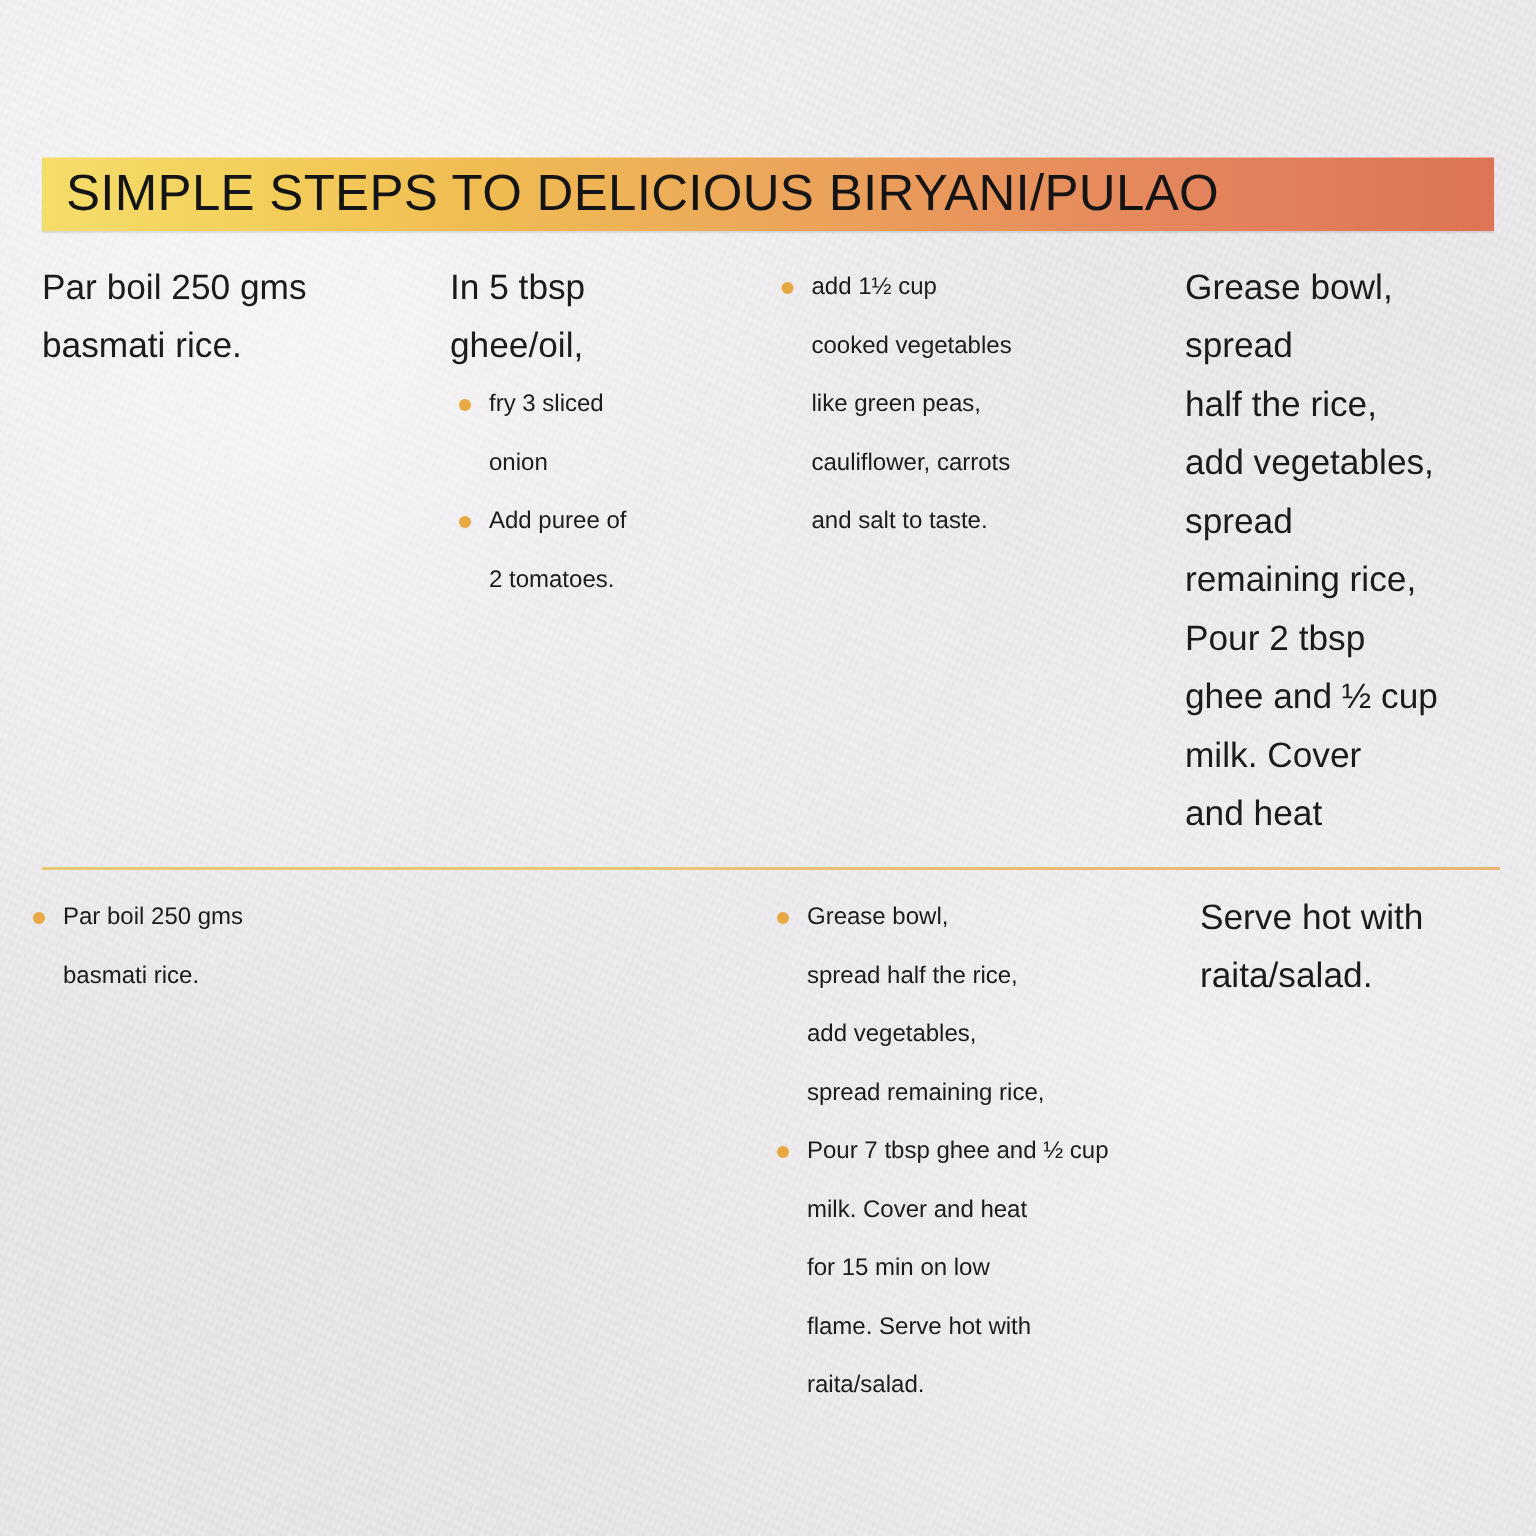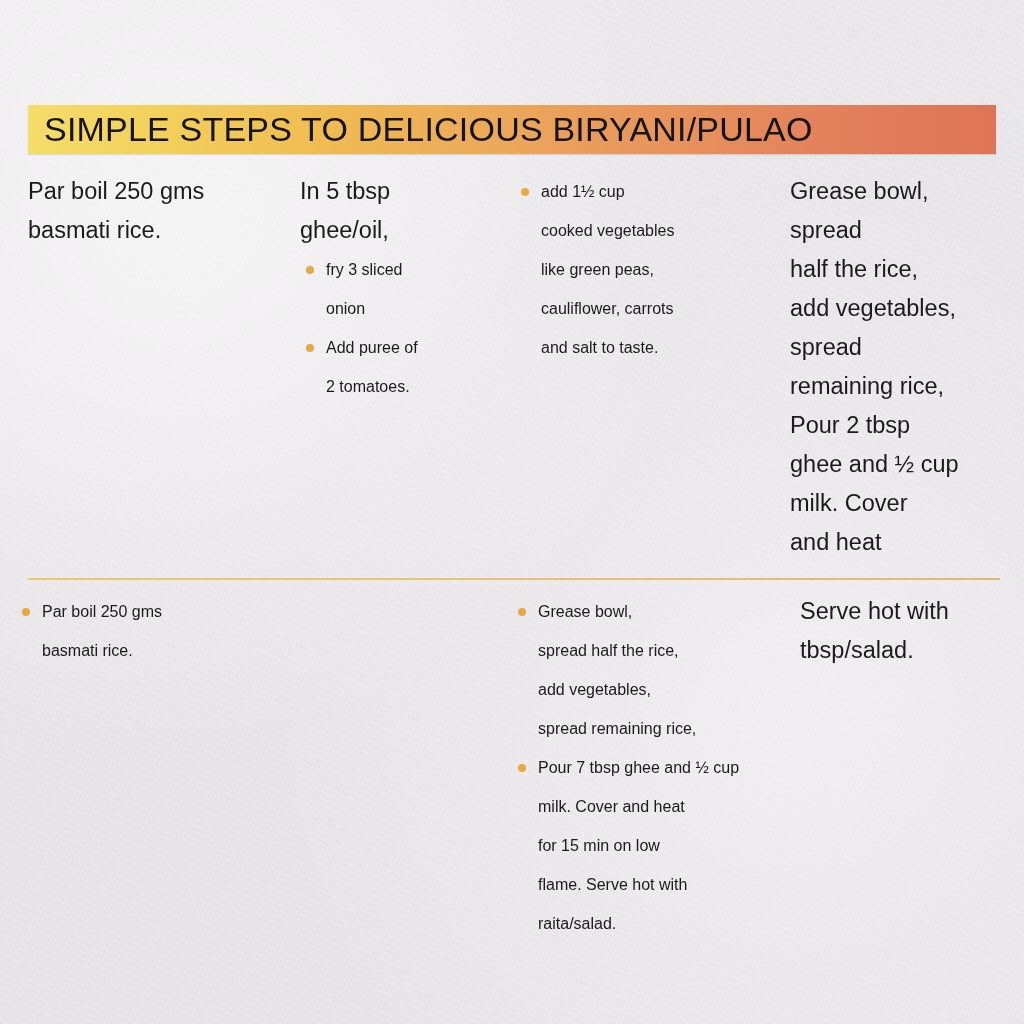--- a/index.html
+++ b/index.html
@@ -206,17 +206,17 @@
         <li>Pour 7 tbsp ghee and ½ cup
 milk. Cover and heat
 for 15 min on low
 flame. Serve hot with
 raita/salad.</li>
       </ul>
     </div>
 
     <div class="col lcol-3">
       <p class="para">Serve hot with
-tbsp/salad.</p>
+raita/salad.</p>
     </div>
 
   </div>
 </div>
 
 </body></html>

